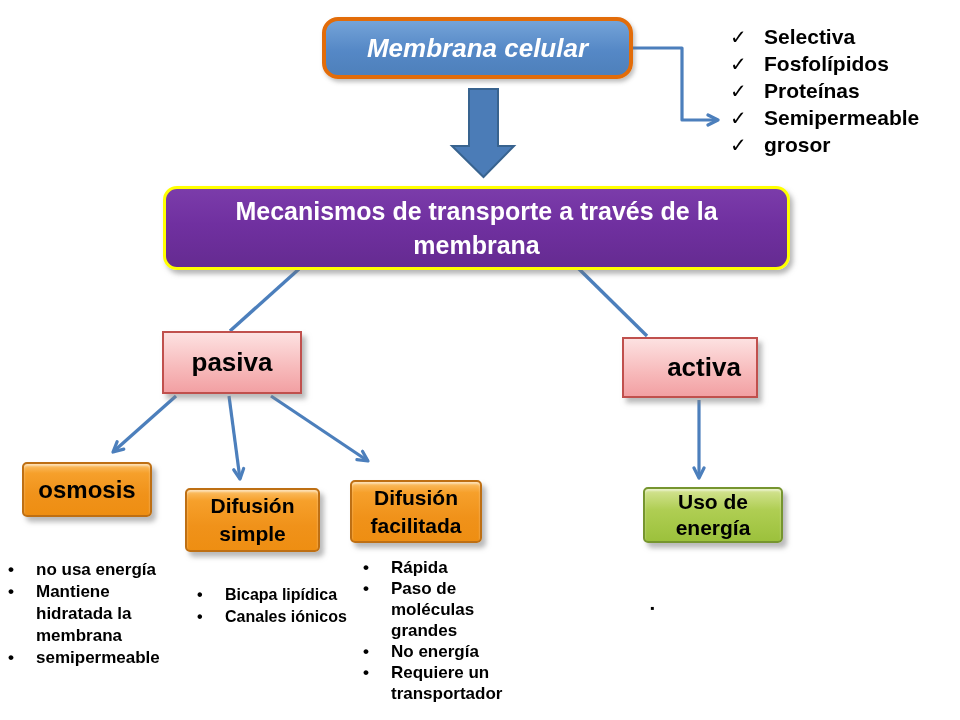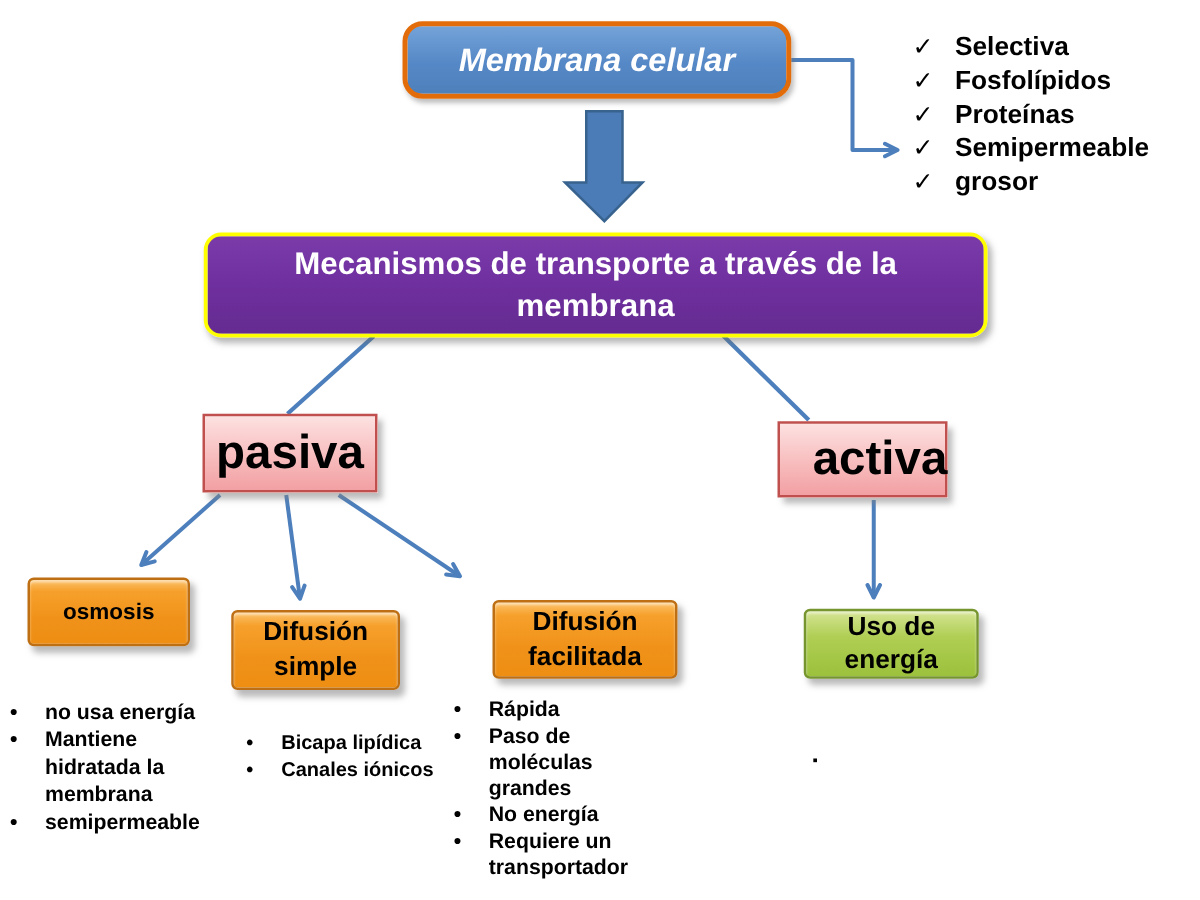--- a/index.html
+++ b/index.html
@@ -18,32 +18,32 @@
     box-shadow:2px 3px 4px rgba(110,110,110,.45);
     font-style:italic;
   }
   .mechanisms-box{
     left:163px;top:186px;width:627px;height:84px;border:3px solid #FFFF00;border-radius:14px;
     background:linear-gradient(#7b3caa,#7030A0 45%,#652b91);color:#fff;font-size:25px;line-height:34px;
     box-shadow:3px 4px 5px rgba(110,110,110,.5);padding:10px 12px;
   }
   .pink-box{
     border:2px solid #C0504D;background:linear-gradient(#FDE1E1,#F7B9BA 60%,#F2A0A3);
-    box-shadow:4px 5px 5px rgba(130,130,130,.55);font-size:38px;align-items:center;
+    box-shadow:4px 5px 5px rgba(130,130,130,.55);font-size:26px;align-items:center;
   }
   .passive-box{left:162px;top:331px;width:140px;height:63px;}
   .active-box{left:622px;top:337px;width:136px;height:61px;padding-left:28px;}
   .orange-box{
     border:2px solid #BE6F13;border-radius:5px;
     background:linear-gradient(#FCC169,#F6A02B 18%,#F0921A 60%,#EE8E12);
     box-shadow:4px 5px 5px rgba(130,130,130,.55), inset 0 2px 2px rgba(255,255,255,.5);
   }
-  .osmosis-box{left:22px;top:462px;width:130px;height:55px;font-size:18px;}
+  .osmosis-box{left:22px;top:462px;width:130px;height:55px;font-size:24px;}
   .simple-box{left:185px;top:488px;width:135px;height:64px;font-size:21px;line-height:28px;}
-  .facilitated-box{left:350px;top:480px;width:148px;height:63px;font-size:21px;line-height:28px;margin-left:44px;}
+  .facilitated-box{left:350px;top:480px;width:132px;height:63px;font-size:21px;line-height:28px;}
   .green-box{
     left:643px;top:487px;width:140px;height:56px;border:2px solid #76952F;border-radius:5px;
     background:linear-gradient(#D5E494,#AFCE53 40%,#9CC13C);
     box-shadow:4px 5px 5px rgba(130,130,130,.55), inset 0 2px 2px rgba(255,255,255,.5);
     font-size:21px;line-height:26px;
   }
   .checklist{position:absolute;left:730px;top:25px;z-index:2;}
   .check-row{display:flex;align-items:baseline;height:27px;font-size:21px;}
   .check-glyph{width:34px;font-size:20px;}
   .notes{position:absolute;z-index:2;font-size:17px;}

